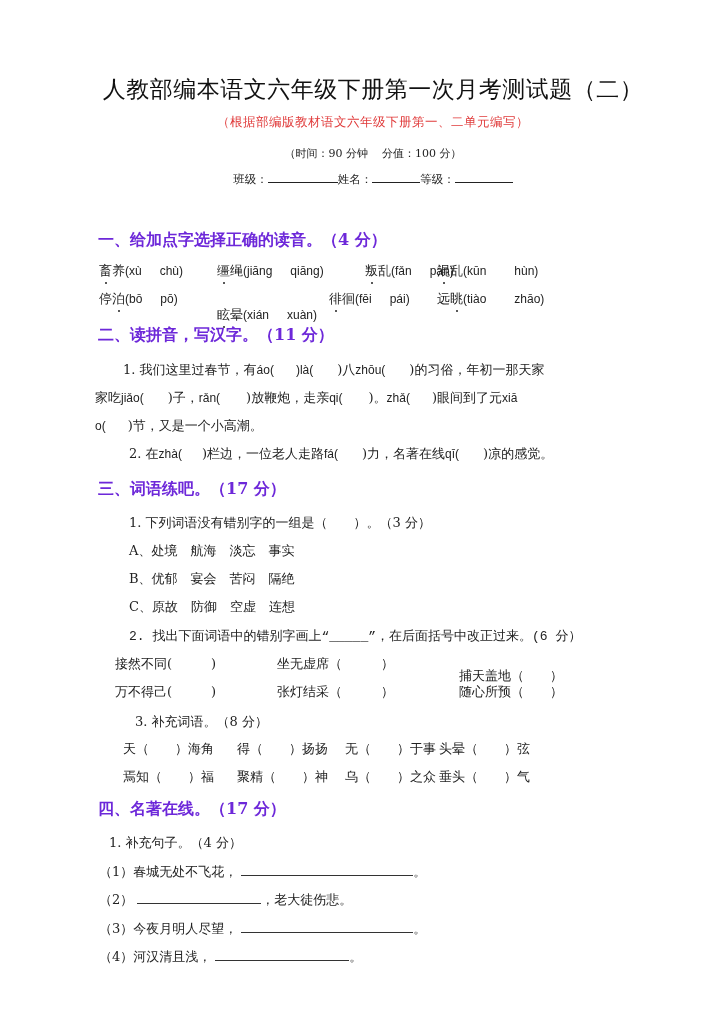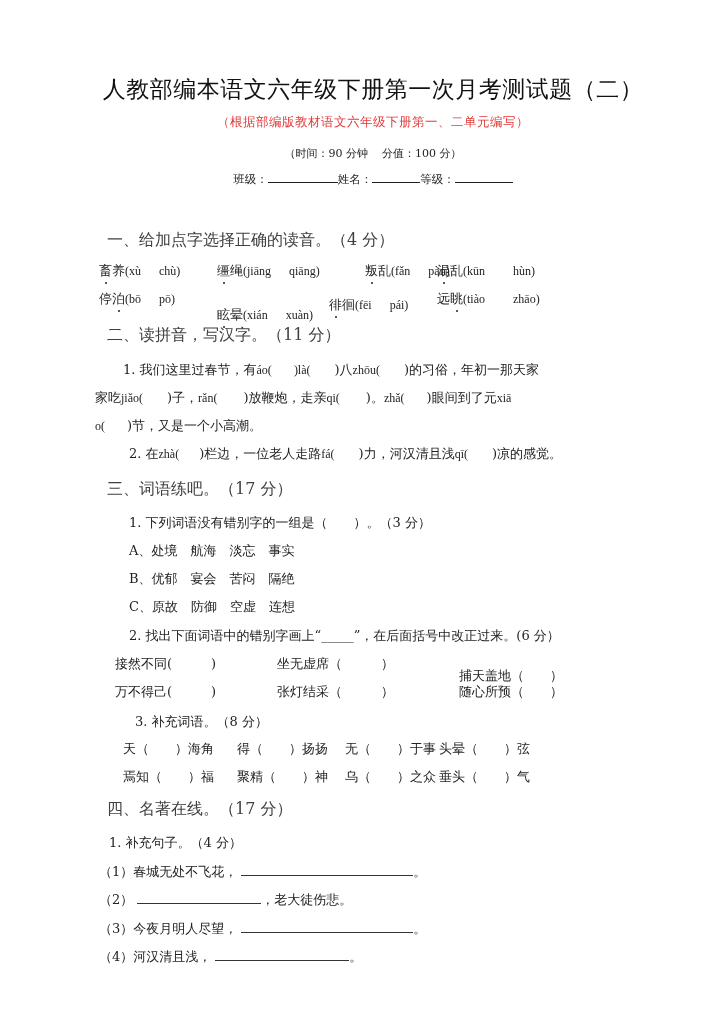--- a/index.html
+++ b/index.html
@@ -5,23 +5,23 @@
   * { margin: 0; padding: 0; box-sizing: border-box; }
   html, body { width: 724px; height: 1024px; background: #ffffff; overflow: hidden; }
   body { position: relative; font-family: "DejaVu Serif", "Liberation Serif", serif; color: #1a1a1a; }
   .abs { position: absolute; white-space: nowrap; margin-left: 11px; }
   .title { left: 0; width: 724px; top: 74px; text-align: center; font-size: 23px; letter-spacing: 0.5px; color: #111; }
   .subtitle { left: 0; width: 724px; top: 114px; text-align: center; font-size: 12.5px; color: #e03a3a; letter-spacing: 0.5px; }
   .meta { left: 0; width: 724px; top: 146px; text-align: center; font-size: 11px; color: #222; }
   .meta .sp { display: inline-block; width: 14px; }
   .fields { left: 0; width: 724px; top: 171px; text-align: center; font-size: 11.5px; color: #222; }
   .blank { display: inline-block; border-bottom: 1px solid #222; height: 12px; vertical-align: baseline; }
-  .sec { font-size: 16px; color: #404040; left: 96px; }
+  .sec { font-size: 16px; color: #6d28d9; left: 87px; font-weight: bold; }
   .line { font-size: 13px; color: #222; }
-  .py { font-family: Liberation Serif, serif; font-size: 12px; text-align: right; }
+  .py { font-family: Liberation Sans, sans-serif; font-size: 12px; text-align: right; }
   .dotchar { position: relative; display: inline-block; }
   .dotchar::after { content: ""; position: absolute; left: 50%; bottom: -4px; width: 2px; height: 2px; margin-left: -1px; background: #222; border-radius: 50%; }
   .gap { display: inline-block; }
   .uline { display: inline-block; border-bottom: 1px solid #333; height: 13px; vertical-align: baseline; }
 </style>
 </head>
 <body>
 
 <div class="abs title">人教部编本语文六年级下册第一次月考测试题（二）</div>
 <div class="abs subtitle">（根据部编版教材语文六年级下册第一、二单元编写）</div>
@@ -34,46 +34,46 @@
 
 <div class="abs sec" style="top:230px;">一、给加点字选择正确的读音。（4 分）</div>
 
 <div id="s1">
     <div class="abs line" style="left: 88px; top: 262px;"><span class="dotchar">畜</span><span>养</span><span class="py">(xù</span><span class="gap" style="width: 18px;"></span><span class="py">chù)</span></div>
     <div class="abs line" style="left: 206px; top: 262px;"><span class="dotchar">缰</span><span>绳</span><span class="py">(jiāng</span><span class="gap" style="width: 18px;"></span><span class="py">qiāng)</span></div>
     <div class="abs line" style="left: 318px; top: 262px; padding-left: 36px;"><span class="dotchar">叛</span><span>乱</span><span class="py">(fǎn</span><span class="gap" style="width: 18px;"></span><span class="py">pàn)</span></div>
     <div class="abs line" style="left: 426px; top: 262px;"><span class="dotchar">混</span><span>乱</span><span class="py">(kūn</span><span class="gap" style="width: 28px;"></span><span class="py">hùn)</span></div>
     <div class="abs line" style="left: 88px; top: 290px;"><span>停</span><span class="dotchar">泊</span><span class="py">(bō</span><span class="gap" style="width: 18px;"></span><span class="py">pō)</span></div>
     <div class="abs line" style="left: 206px; top: 306px;"><span class="dotchar">眩</span><span>晕</span><span class="py">(xián</span><span class="gap" style="width: 18px;"></span><span class="py">xuàn)</span></div>
-    <div class="abs line" style="left: 318px; top: 296px;"><span class="dotchar">徘</span><span>徊</span><span class="py">(fēi</span><span class="gap" style="width: 18px;"></span><span class="py">pái)</span></div>
+    <div class="abs line" style="left: 318px; top: 290px;"><span class="dotchar">徘</span><span>徊</span><span class="py">(fēi</span><span class="gap" style="width: 18px;"></span><span class="py">pái)</span></div>
     <div class="abs line" style="left: 426px; top: 290px;"><span>远</span><span class="dotchar">眺</span><span class="py">(tiào</span><span class="gap" style="width: 28px;"></span><span class="py">zhāo)</span></div>
   </div>
 
 <div class="abs sec" style="top:325px;">二、读拼音，写汉字。（11 分）</div>
 
 <div class="abs line" style="left:112px; top:361px;">
   <span>1. 我们这里过春节，有</span><span class="py">áo(</span><span class="gap" style="width:22px"></span><span class="py">)là(</span><span class="gap" style="width:24px"></span><span>)八</span><span class="py">zhōu(</span><span class="gap" style="width:24px"></span><span>)的习俗，年初一那天家</span>
 </div>
 <div class="abs line" style="left:84px; top:389px;">
   <span>家吃</span><span class="py">jiǎo(</span><span class="gap" style="width:24px"></span><span>)子，</span><span class="py">rǎn(</span><span class="gap" style="width:26px"></span><span>)放鞭炮，走亲</span><span class="py">qi(</span><span class="gap" style="width:26px"></span><span>)。</span><span class="py">zhǎ(</span><span class="gap" style="width:22px"></span><span>)眼间到了元</span><span class="py">xiā</span>
 </div>
 <div class="abs line" style="left:84px; top:417px;">
   <span class="py">o(</span><span class="gap" style="width:22px"></span><span>)节，又是一个小高潮。</span>
 </div>
 <div class="abs line" style="left:118px; top:445px;">
-  <span>2. 在</span><span class="py">zhà(</span><span class="gap" style="width:20px"></span><span>)栏边，一位老人走路</span><span class="py">fá(</span><span class="gap" style="width:24px"></span><span>)力，河汉清且浅</span><span class="py">qī(</span><span class="gap" style="width:24px"></span><span>)凉的感觉。</span>
+  <span>2. 在</span><span class="py">zhà(</span><span class="gap" style="width:20px"></span><span>)栏边，一位老人走路</span><span class="py">fá(</span><span class="gap" style="width:24px"></span><span>)力，名著在线</span><span class="py">qī(</span><span class="gap" style="width:24px"></span><span>)凉的感觉。</span>
 </div>
 
 <div class="abs sec" style="top:479px;">三、词语练吧。（17 分）</div>
 <div class="abs line" style="left:118px; top:514px;">1. 下列词语没有错别字的一组是（　　）。（3 分）</div>
 <div class="abs line" style="left:118px; top:542px;">A、处境　航海　淡忘　事实</div>
 <div class="abs line" style="left:118px; top:570px;">B、优郁　宴会　苦闷　隔绝</div>
 <div class="abs line" style="left:118px; top:598px;">C、原故　防御　空虚　连想</div>
 
-<div class="abs line" style="left:118px; top:627px;">2. 找出下面词语中的错别字画上“_____”，在后面括号中改正过来。(6 分）</div>
+<div class="abs line" style="left:118px; top:627px;font-family:Liberation Mono, monospace;">2. 找出下面词语中的错别字画上“_____”，在后面括号中改正过来。(6 分）</div>
 <div id="s3q2">
     <div class="abs line" style="left: 104px; top: 655px;">接然不同(　　　)</div>
     <div class="abs line" style="left: 266px; top: 655px;">坐无虚席（　　　）</div>
     <div class="abs line" style="left: 448px; top: 667px;">捕天盖地（　　）</div>
     <div class="abs line" style="left: 104px; top: 683px;">万不得己(　　　)</div>
     <div class="abs line" style="left: 266px; top: 683px;">张灯结采（　　　）</div>
     <div class="abs line" style="left: 448px; top: 683px;">随心所预（　　）</div>
   </div>
 
 <div class="abs line" style="left:124px; top:713px;">3. 补充词语。（8 分）</div>

